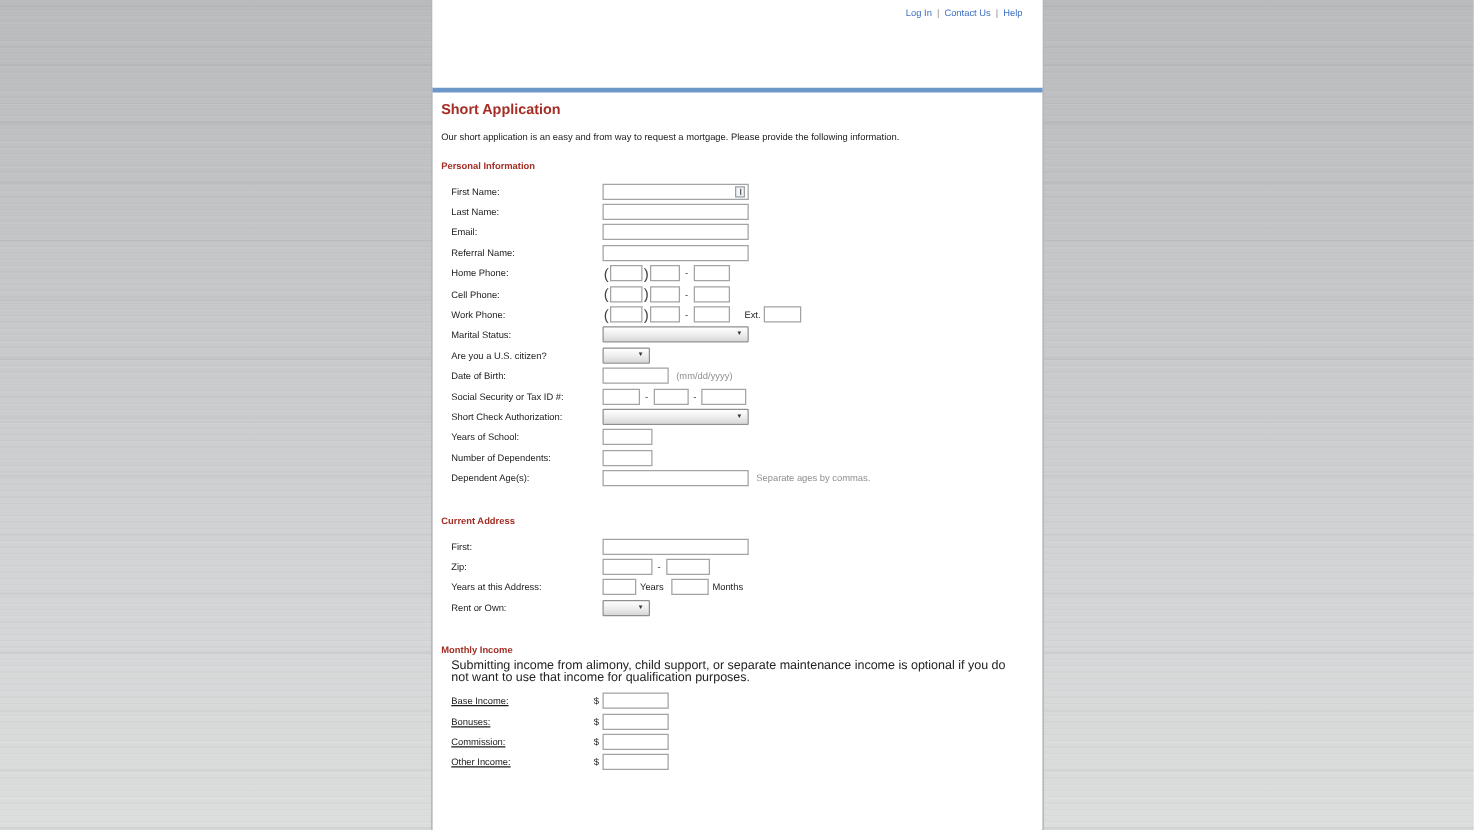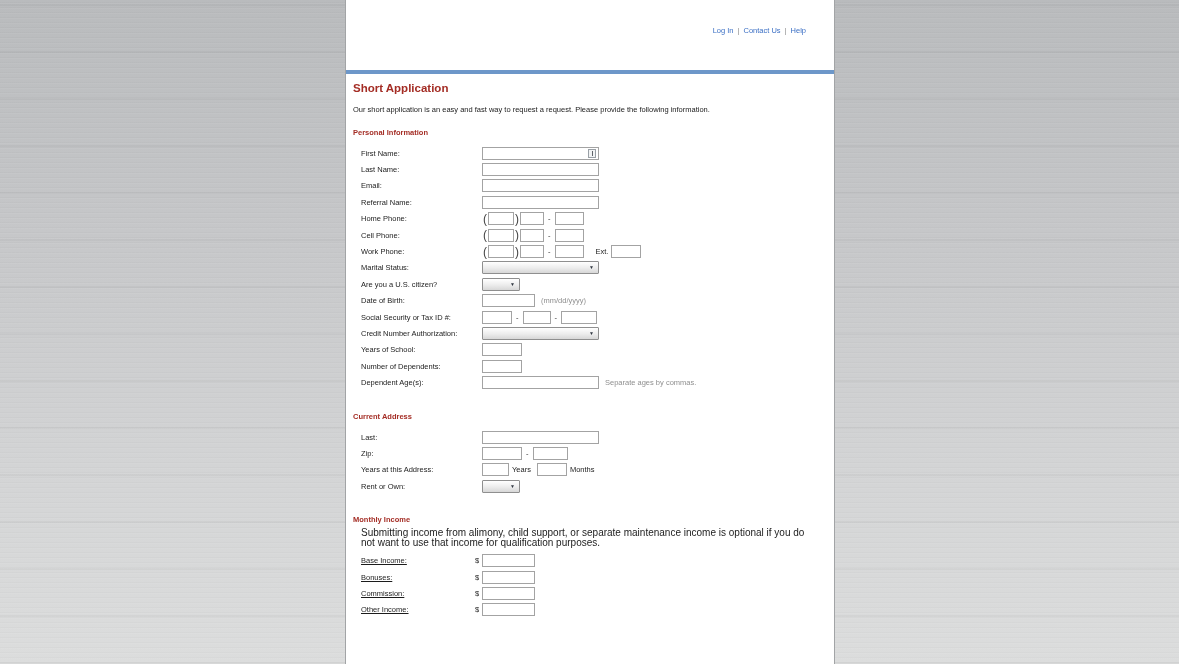--- a/index.html
+++ b/index.html
@@ -12,21 +12,21 @@
       linear-gradient(180deg,#b9bbbd 0%, #c6c7c9 35%, #d3d4d5 70%, #dcdddd 100%);
     color:#1c1c1c;
   }
   .panel {
     width:490px; height:664px; margin-left:345px; background:#ffffff;
     border-left:1px solid #a2a4a6; border-right:1px solid #a2a4a6;
     position:relative;
   }
   
   .hdr { height:70px; position:relative; background:#fff; }
-  .nav { position:absolute; top:6px; right:25px; font-size:7.5px;margin-top:20px; }
+  .nav { position:absolute; top:6px; right:13px; font-size:7.5px; }
   .nav a { color:#3b6fc4; text-decoration:none; margin:0 3px; }
   .nav .sep { color:#8a8a8a; margin:0 1px; }
   .logo { position:absolute; left:12px; top:10px; }
   .logo svg { display:block; margin-left:2px; }
   .logo-name {
     font-family:"Liberation Serif", serif; font-size:12.5px; letter-spacing:0.5px;
     color:#3a4a66; border-bottom:1px solid #3a4a66; padding:0 1px 1px 1px;
     width:fit-content; margin-top:-6px;
   }
   .logo-tag { font-size:6px; letter-spacing:3.2px; color:#7c8699; margin-top:2px; padding-left:3px; }
@@ -82,21 +82,21 @@
 
   <div class="hdr">
     <div class="nav">
       <a href="#">Log In</a><span class="sep">|</span><a href="#">Contact Us</a><span class="sep">|</span><a href="#">Help</a>
     </div>
   </div>
   <div class="bluebar"></div>
 
   <div class="content">
     <div class="title">Short Application</div>
-    <div class="intro">Our short application is an easy and fast way to request a request. Please provide the following information.</div>
+    <div class="intro">Our short application is an easy and from way to request a mortgage. Please provide the following information.</div>
 
     <div class="section-h sh-personal">Personal Information</div>
     <div class="rows">
 
       <div class="row">
         <span class="lbl">First Name:</span>
         <span class="input-wrap">
           <input type="text" class="txt w-full" style="">
           <span class="autofill">
               <i></i>
@@ -174,21 +174,21 @@
       <div class="row">
         <span class="lbl">Social Security or Tax ID #:</span>
         <input type="text" class="txt w-ssn1" style="">
         <span class="dash">-</span>
         <input type="text" class="txt w-ssn2" style="">
         <span class="dash">-</span>
         <input type="text" class="txt w-ssn3" style="">
       </div>
 
       <div class="row">
-        <span class="lbl">Credit Number Authorization:</span>
+        <span class="lbl">Short Check Authorization:</span>
         <div class="select sel-full">
           <span class="arrow">▼</span>
         </div>
       </div>
 
       <div class="row">
         <span class="lbl">Years of School:</span>
         <input type="text" class="txt w-sm" style="">
       </div>
 
@@ -203,21 +203,21 @@
         <span class="hint">Separate ages by commas.</span>
       </div>
 
     </div>
 
     <div class="section-h sh-address">Current Address</div>
     <div class="rows">
 
 
       <div class="row">
-        <span class="lbl">Last:</span>
+        <span class="lbl">First:</span>
         <input type="text" class="txt w-full" style="">
       </div>
 
 
       <div class="row">
         <span class="lbl">Zip:</span>
         <input type="text" class="txt w-sm" style="">
         <span class="dash">-</span>
         <input type="text" class="txt w-zip2" style="">
       </div>

